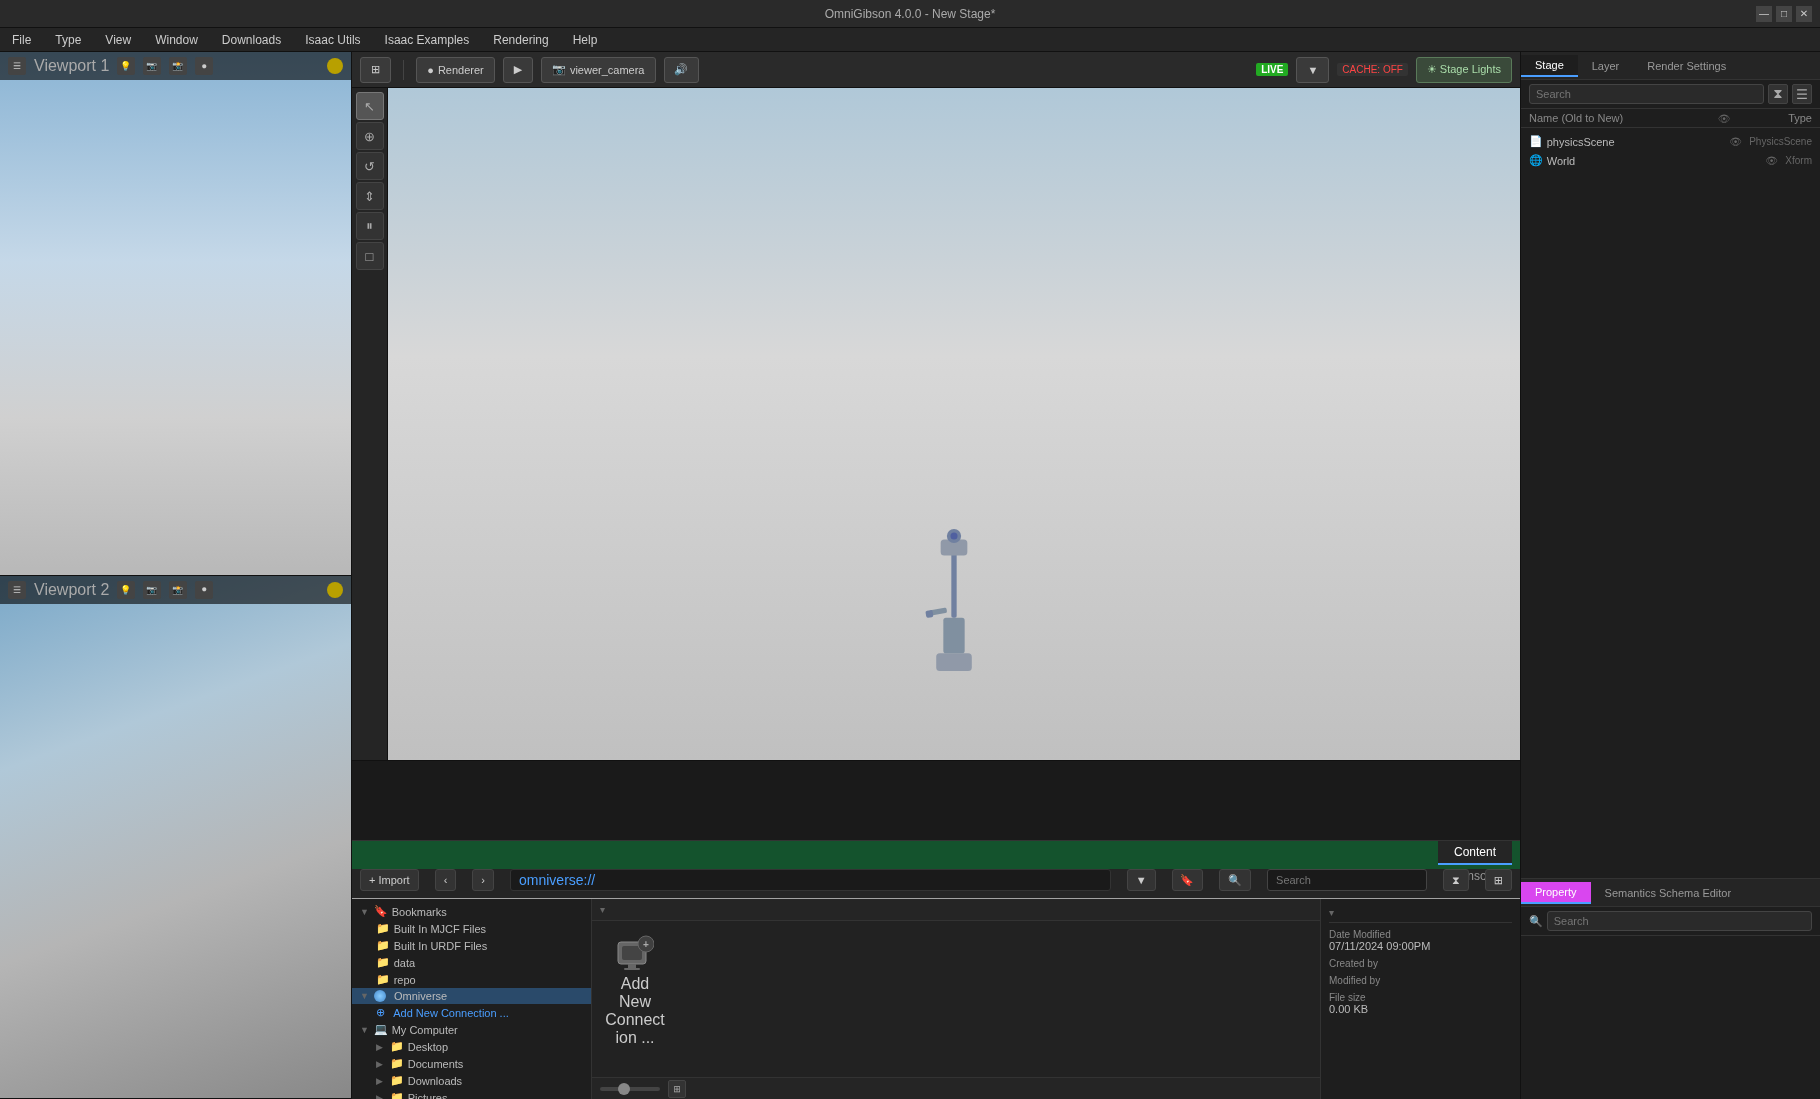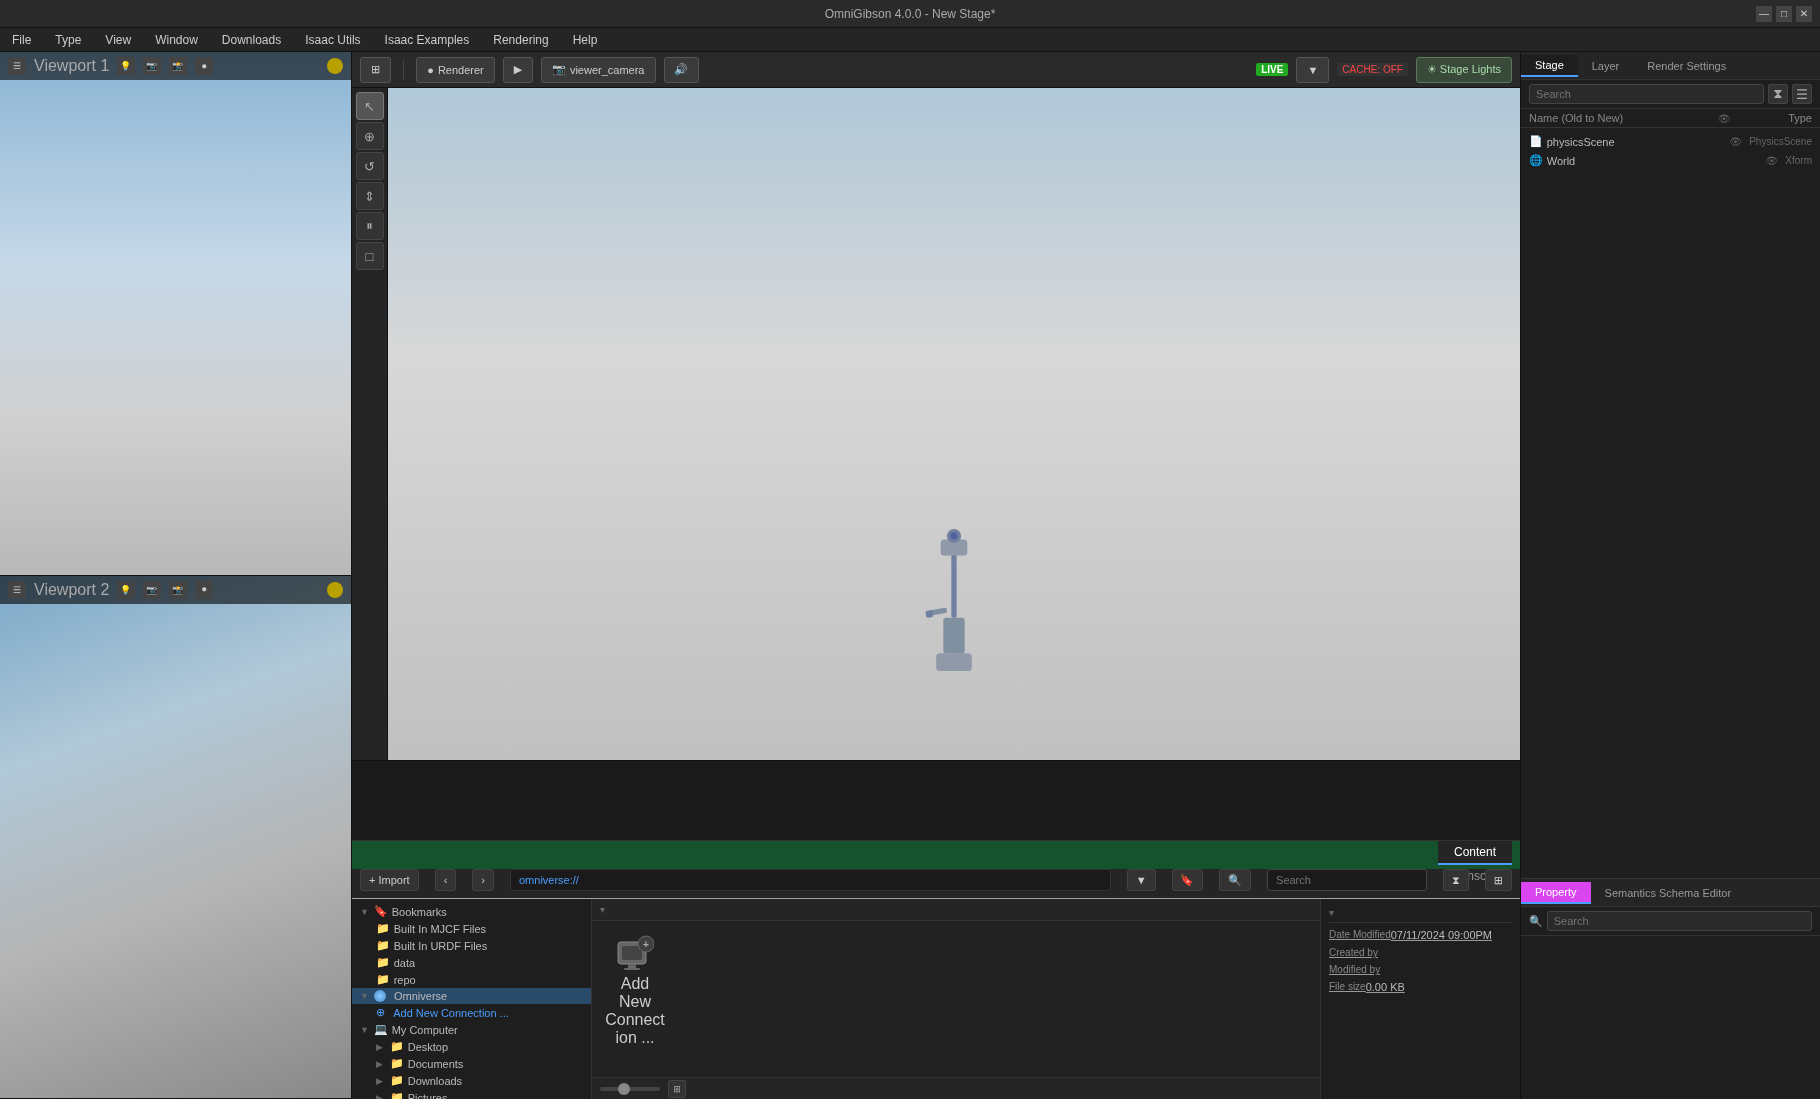--- a/index.html
+++ b/index.html
@@ -315,21 +315,21 @@
       font-size: 11px;
       border-radius: 3px;
       height: 22px;
       width: 160px;
     }
     .ct-path {
       background: #1a1a1a;
       border: 1px solid #333;
       color: #4a9eff;
       padding: 2px 8px;
-      font-size: 11px;
+      font-size: 14px;
       border-radius: 3px;
       height: 22px;
       flex: 1;
     }
 
     
     .file-grid-area {
       flex: 1;
       display: flex;
       flex-direction: column;
@@ -372,23 +372,23 @@
     
     .file-info-panel {
       width: 200px;
       background: #1e1e1e;
       border-left: 1px solid #333;
       padding: 8px;
       font-size: 11px;
     }
     .info-row {
       display: flex;
+      flex-direction: column;
       margin-bottom: 6px;
       color: #999;
-      text-decoration: underline;
     }
     .info-label { color: #888; font-size: 10px; }
     .info-value { color: #bbb; }
 
     .file-grid-bottom {
       height: 22px;
       background: #252525;
       border-top: 1px solid #333;
       display: flex;
       align-items: center;

